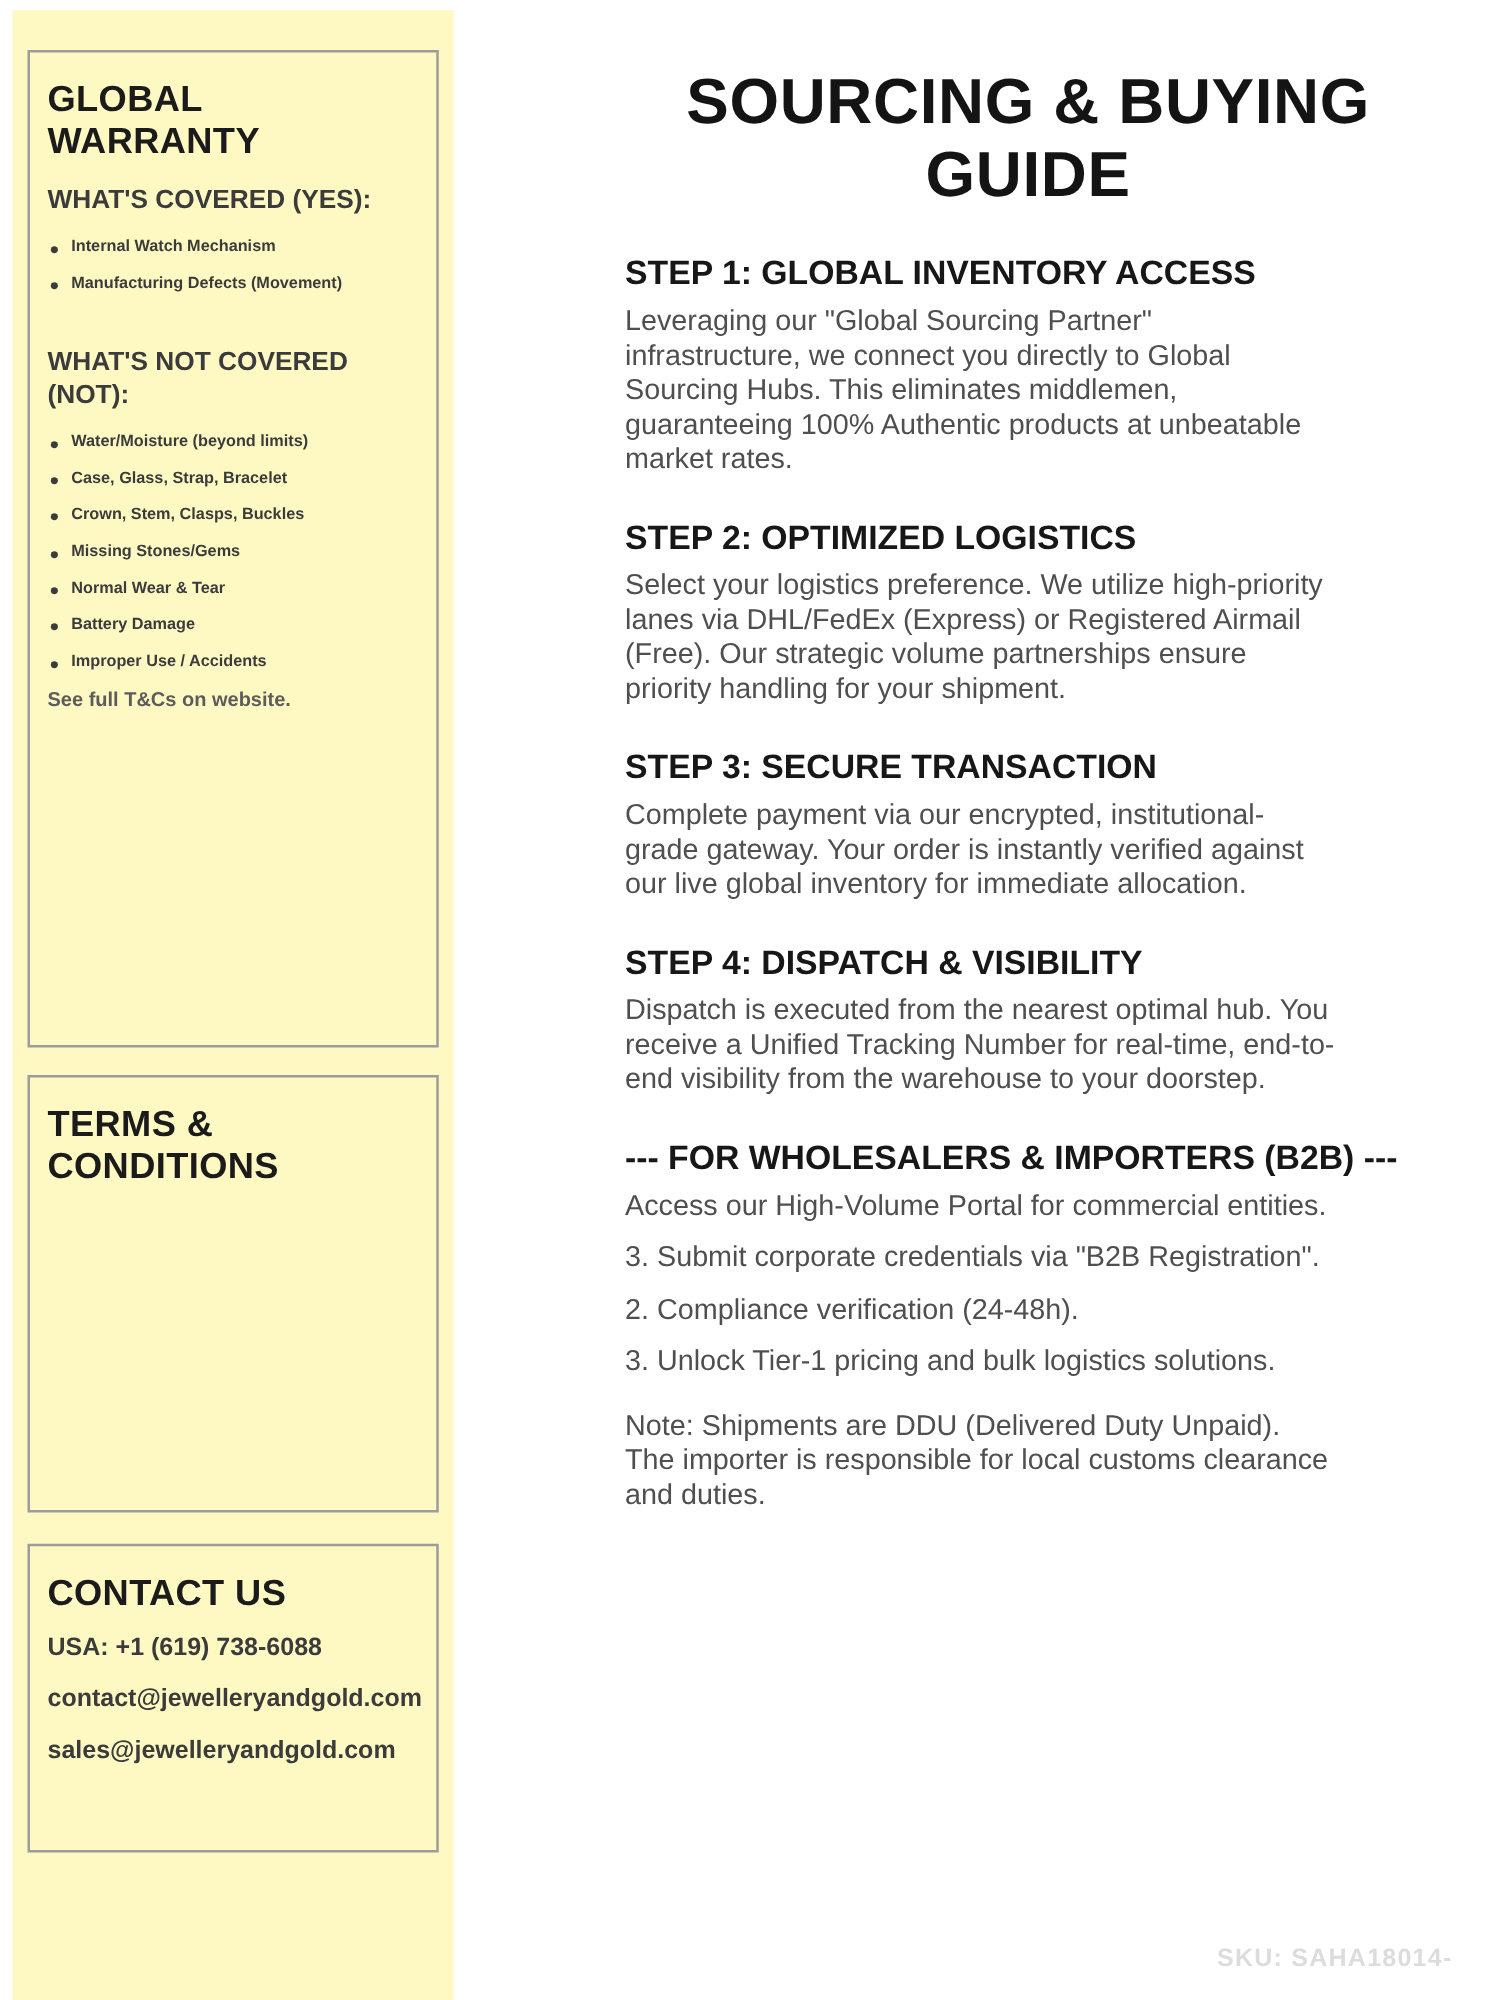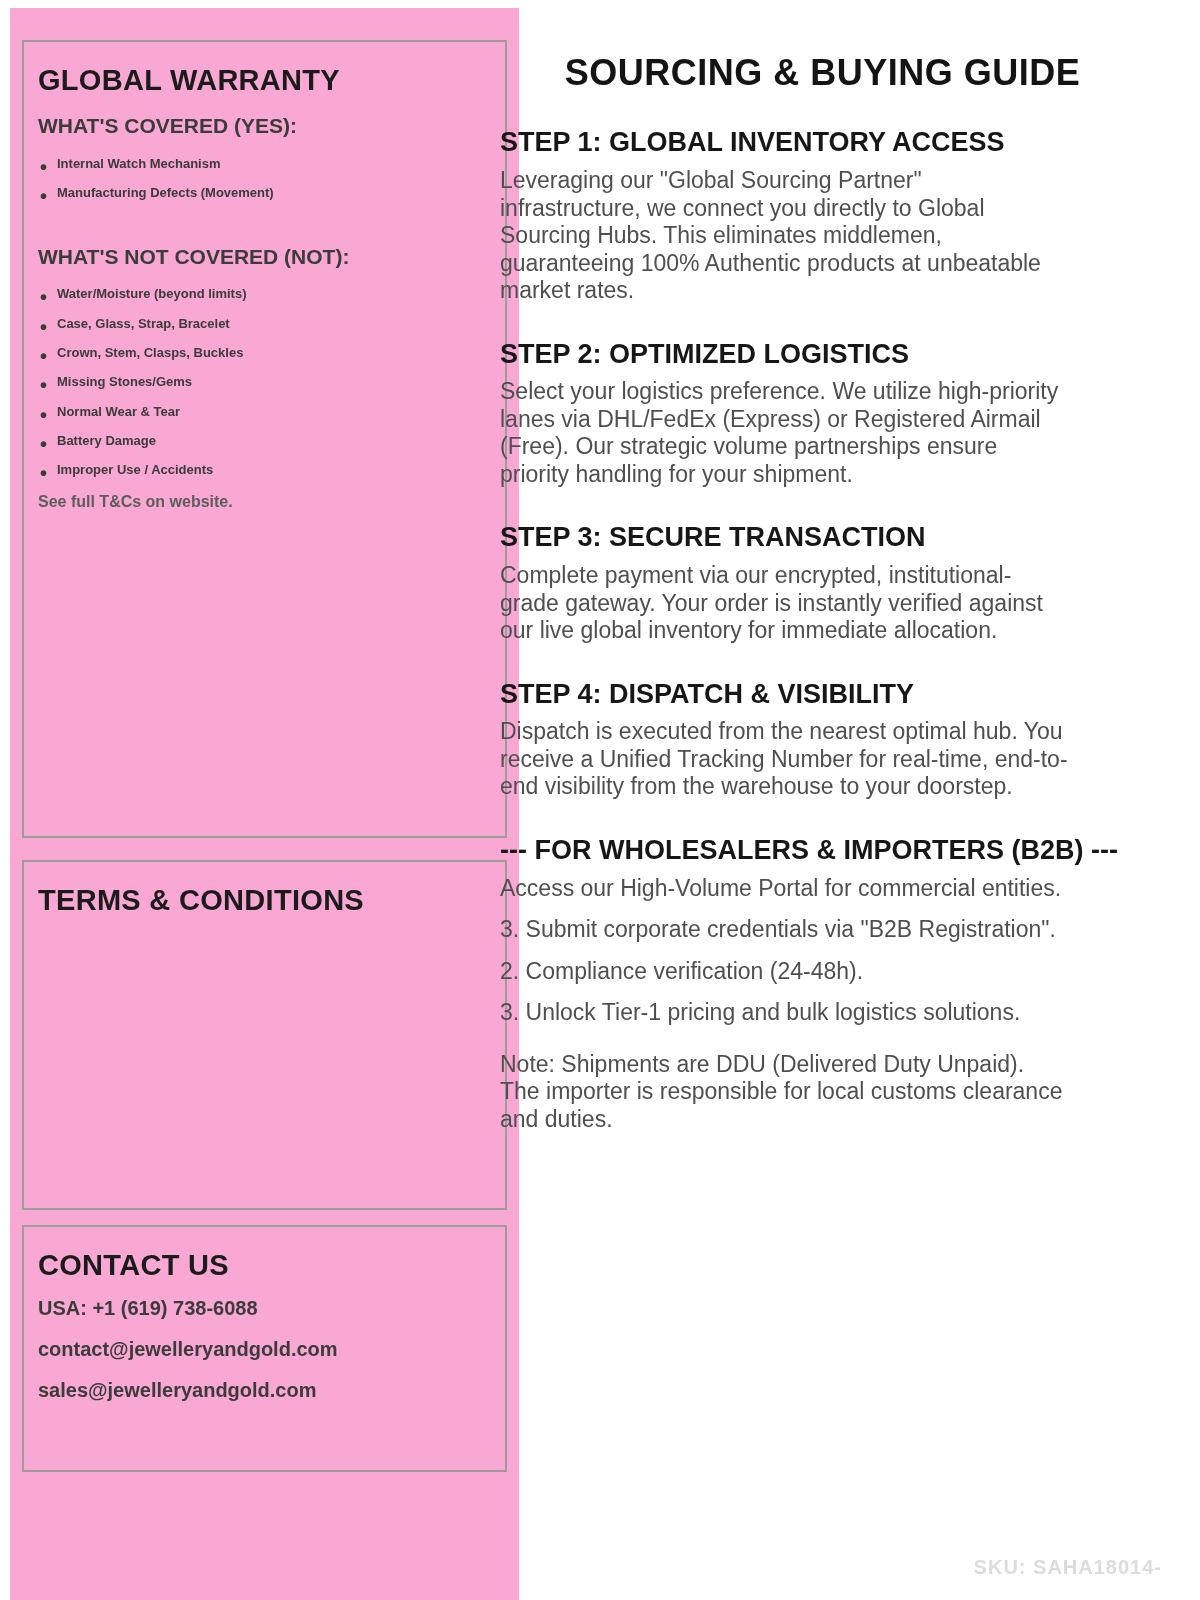--- a/index.html
+++ b/index.html
@@ -8,32 +8,32 @@
     background:#ffffff;
     font-family:"Liberation Sans", sans-serif;
     position:relative;
     overflow:hidden;
   }
 
   
   .sidebar {
     position:absolute;
     left:10px; top:8px;
-    width:509px; height:1592px;
-    background:#f9a8d4;
+    width:353px; height:1592px;
+    background:#fef9c3;
   }
   .panel {
     border:2px solid #9c9c9c;
     margin:0 12px;
     padding:22px 14px;
     overflow:hidden;
   }
   .panel-warranty { margin-top:32px;  height:798px; }
   .panel-terms    { margin-top:22px;  height:350px; }
-  .panel-contact  { margin-top:15px;  height:247px; }
+  .panel-contact  { margin-top:25px;  height:247px; }
 
   .sb-title {
     font-size:29px; font-weight:bold;
     color:#1b1b1b; letter-spacing:0.3px;
     line-height:1.15;
   }
   .sb-subhead {
     font-size:21px; font-weight:bold;
     color:#3b3b3b; margin-top:16px;
     line-height:1.2;
@@ -66,21 +66,21 @@
 
   
   .main {
     position:absolute;
     left:500px; top:0;
     width:645px;
   }
   .main-title {
     margin-top:52px;
     text-align:center;
-    font-size:36px; font-weight:bold;
+    font-size:51px; font-weight:bold;
     color:#141414; letter-spacing:0.5px;
     line-height:1.15;
   }
   .step-heading {
     margin-top:33px;
     font-size:27px; font-weight:bold;
     color:#171717; line-height:1.25;
   }
   .step-body {
     margin-top:7px;

